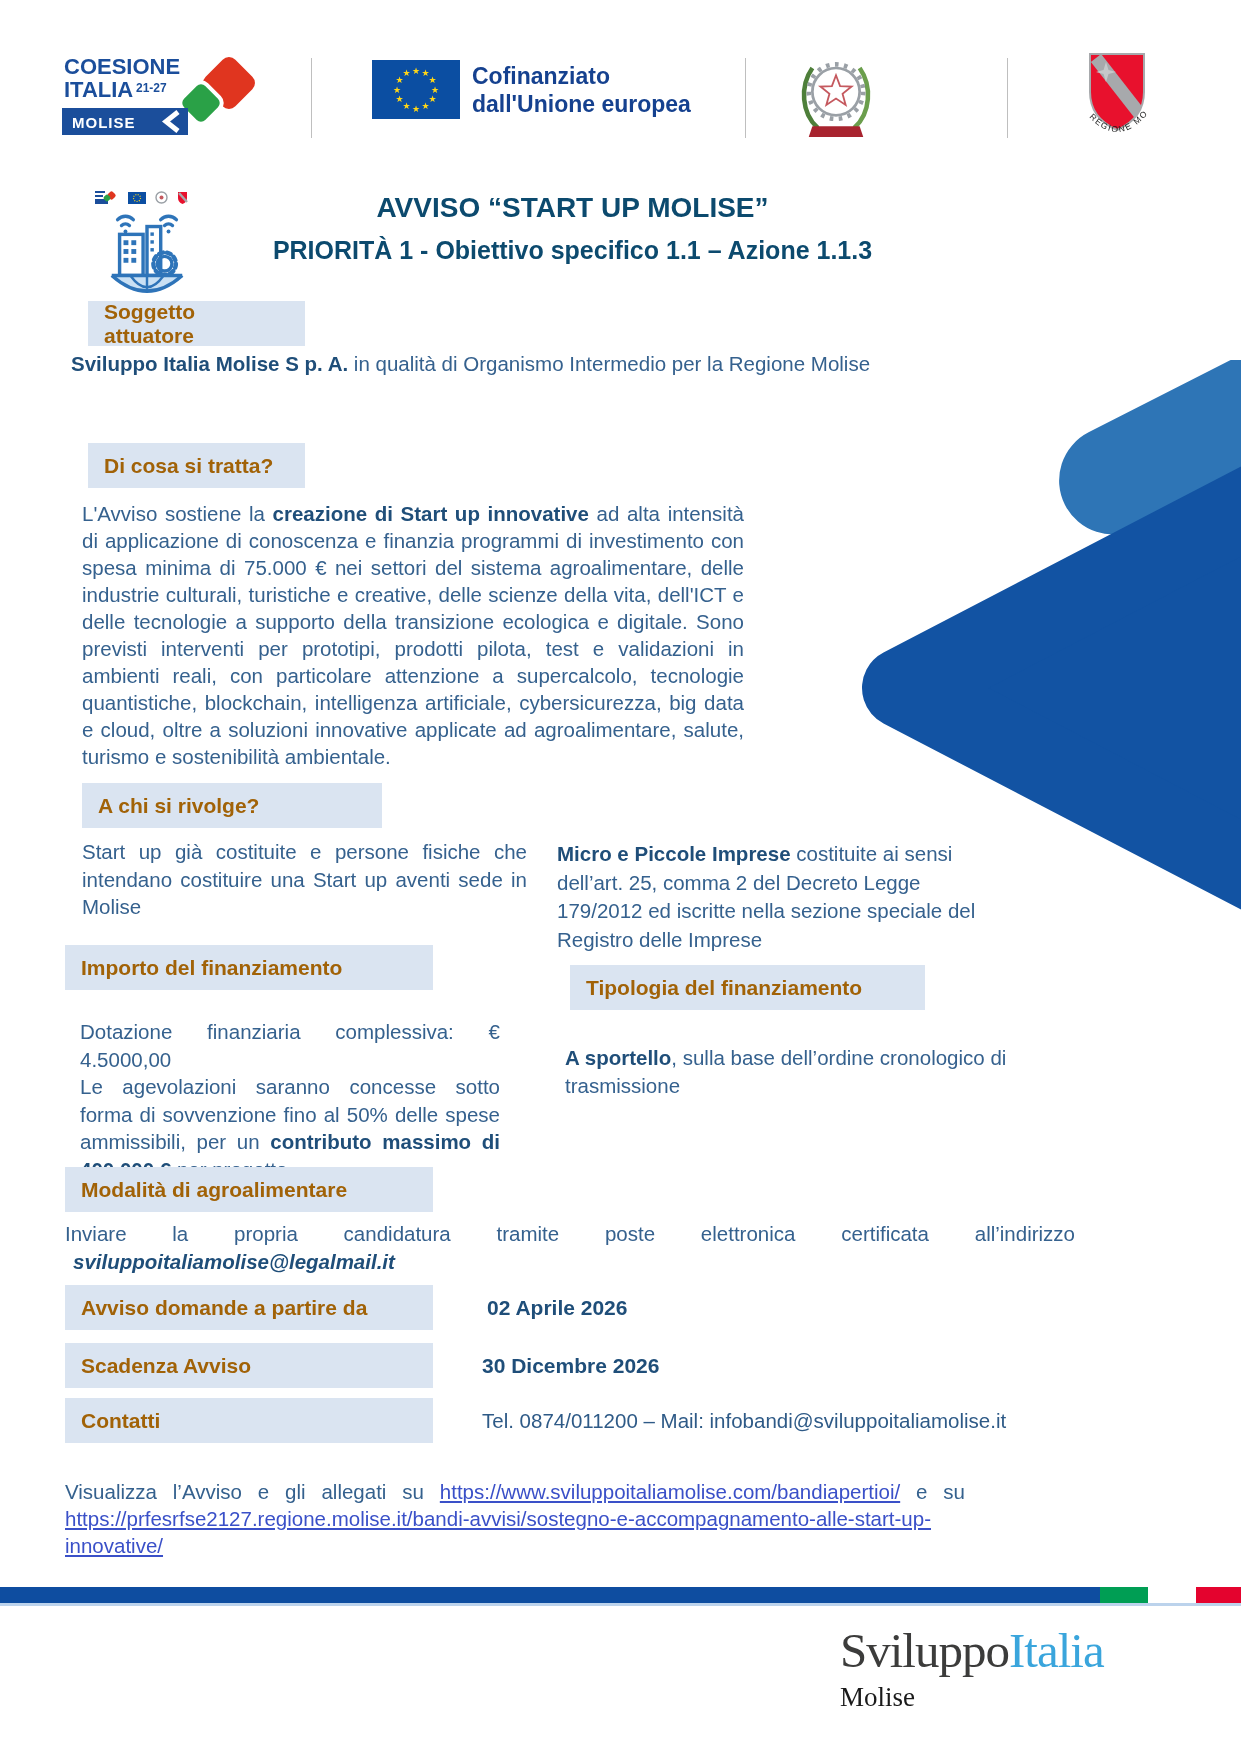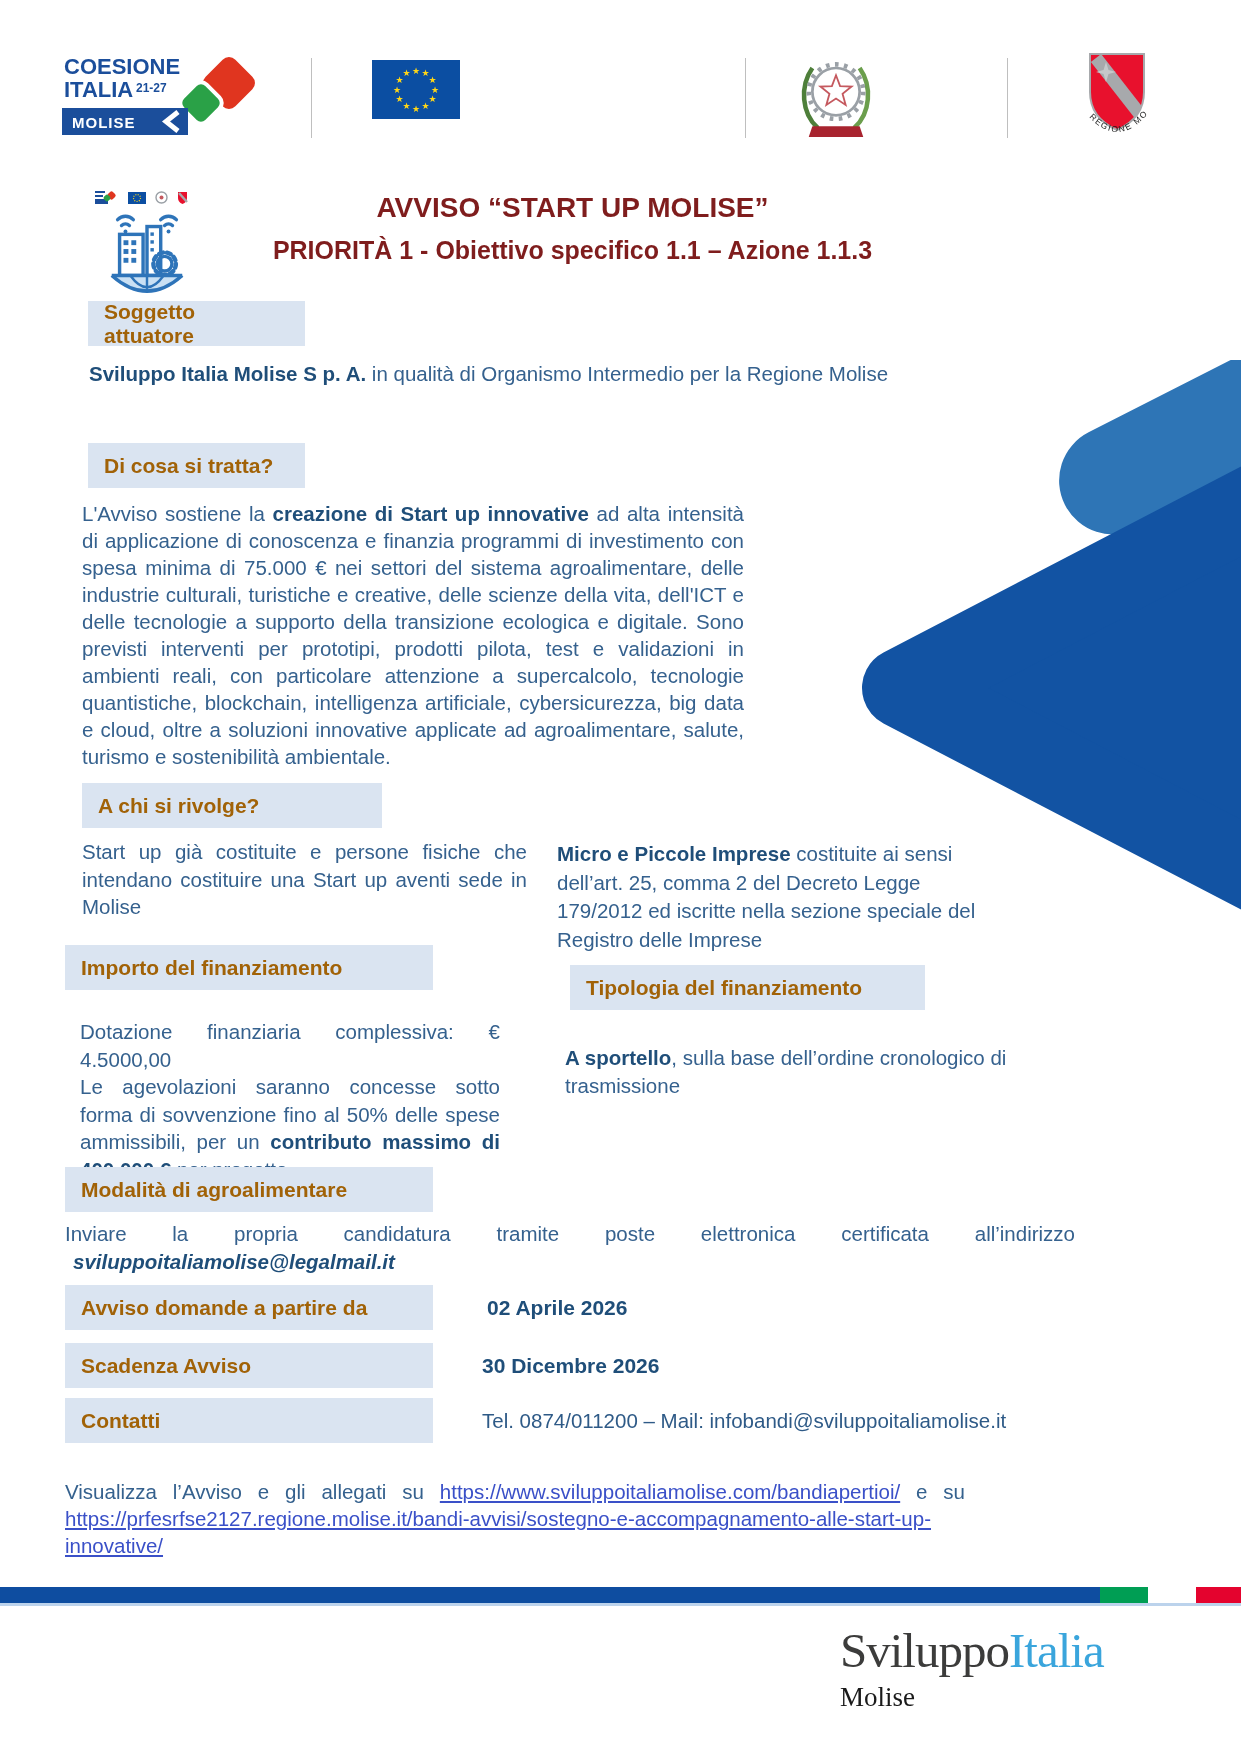--- a/index.html
+++ b/index.html
@@ -22,21 +22,21 @@
     position:absolute;background:#DAE4F1;color:#a16207;
     font-weight:bold;font-size:21px;display:flex;align-items:center;
     padding:4px 16px;box-sizing:border-box;height:45px;
   }
 
   
   .body-txt{position:absolute;color:#35618E;font-size:20.5px;}
   .b{font-weight:bold;color:#1F4E79;}
   .just{text-align:justify;}
 
-  .title-line{position:absolute;color:#7f1d1d;font-weight:bold;text-align:center;}
+  .title-line{position:absolute;color:#0c4a6e;font-weight:bold;text-align:center;}
 
   .row-val{position:absolute;color:#1F4E79;font-weight:bold;font-size:21px;}
 
   a.doclink{color:#3A50C8;text-decoration:underline;}
 
   
   .bottom-bar{position:absolute;left:0;top:1587px;width:1241px;height:16px;background:#0E4DA0;}
   .bottom-strip{position:absolute;left:0;top:1603px;width:1241px;height:3px;background:#BCD3EC;}
   .flag-seg{position:absolute;top:1587px;height:16px;}
 
@@ -76,20 +76,24 @@
           <text x="60.5" y="42">★</text>
           <text x="53.5" y="49">★</text>
         <text x="44" y="51.5">★</text>
           <text x="34.5" y="49">★</text>
           <text x="27.5" y="42">★</text>
         <text x="25" y="32.5">★</text>
           <text x="27.5" y="23">★</text>
           <text x="34.5" y="16">★</text>
       </g>
     </svg>
+  </div>
+  <div class="abs eu-text" style="left:472px;top:62px;">
+    <div>Cofinanziato</div>
+    <div>dall'Unione europea</div>
   </div>
 
   <div class="hdr-divider" style="left:745px;top:58px;height:80px;"></div>
 
   <div class="abs" style="left:788px;top:48px;width:96px;height:100px;">
     <svg width="96" height="100" viewBox="0 0 100 110">
       <path d="M30 88 C 12 72, 10 42, 24 22" fill="none" stroke="#4E7F3A" stroke-width="5"></path>
       <path d="M70 88 C 88 72, 90 42, 76 22" fill="none" stroke="#6B9E4C" stroke-width="5"></path>
       <circle cx="50" cy="48" r="30" fill="none" stroke="#9AA0A6" stroke-width="5" stroke-dasharray="4 6"></circle>
       <circle cx="50" cy="48" r="26" fill="#ffffff" stroke="#9AA0A6" stroke-width="3"></circle>
@@ -174,21 +178,21 @@
       <path d="M33 72 Q50 96 67 72 M50 72 V88" fill="none" stroke="#2E74B9" stroke-width="2.5"></path>
     </svg>
   </div>
 
   <div class="title-line" style="left:205px;top:192px;width:735px;font-size:28px;">AVVISO “START UP MOLISE”</div>
   <div class="title-line" style="left:205px;top:236px;width:735px;font-size:25px;">PRIORITÀ 1 - Obiettivo specifico 1.1 – Azione 1.1.3</div>
 
   <div class="hbox" style="left:88px;top:301px;width:217px;">
     <span>Soggetto attuatore</span>
   </div>
-  <div class="body-txt" style="left:89px;top:352px;width:820px;margin-top:10px;">
+  <div class="body-txt" style="left:71px;top:352px;width:820px;">
     <span class="b">Sviluppo Italia Molise S p. A.</span><span> in qualità di Organismo Intermedio per la Regione Molise</span>
   </div>
 
   <div class="hbox" style="left:88px;top:443px;width:217px;">
     <span>Di cosa si tratta?</span>
   </div>
   <div class="body-txt just" style="left:82px;top:500px;width:662px;line-height:27px;">
     <span>L'Avviso sostiene la </span><span class="b">creazione di Start up innovative</span><span> ad alta intensità di applicazione di conoscenza e finanzia programmi di investimento con spesa minima di 75.000 € nei settori del sistema agroalimentare, delle industrie culturali, turistiche e creative, delle scienze della vita, dell'ICT e delle tecnologie a supporto della transizione ecologica e digitale. Sono previsti interventi per prototipi, prodotti pilota, test e validazioni in ambienti reali, con particolare attenzione a supercalcolo, tecnologie quantistiche, blockchain, intelligenza artificiale, cybersicurezza, big data e cloud, oltre a soluzioni innovative applicate ad agroalimentare, salute, turismo e sostenibilità ambientale.</span>
   </div>
 

